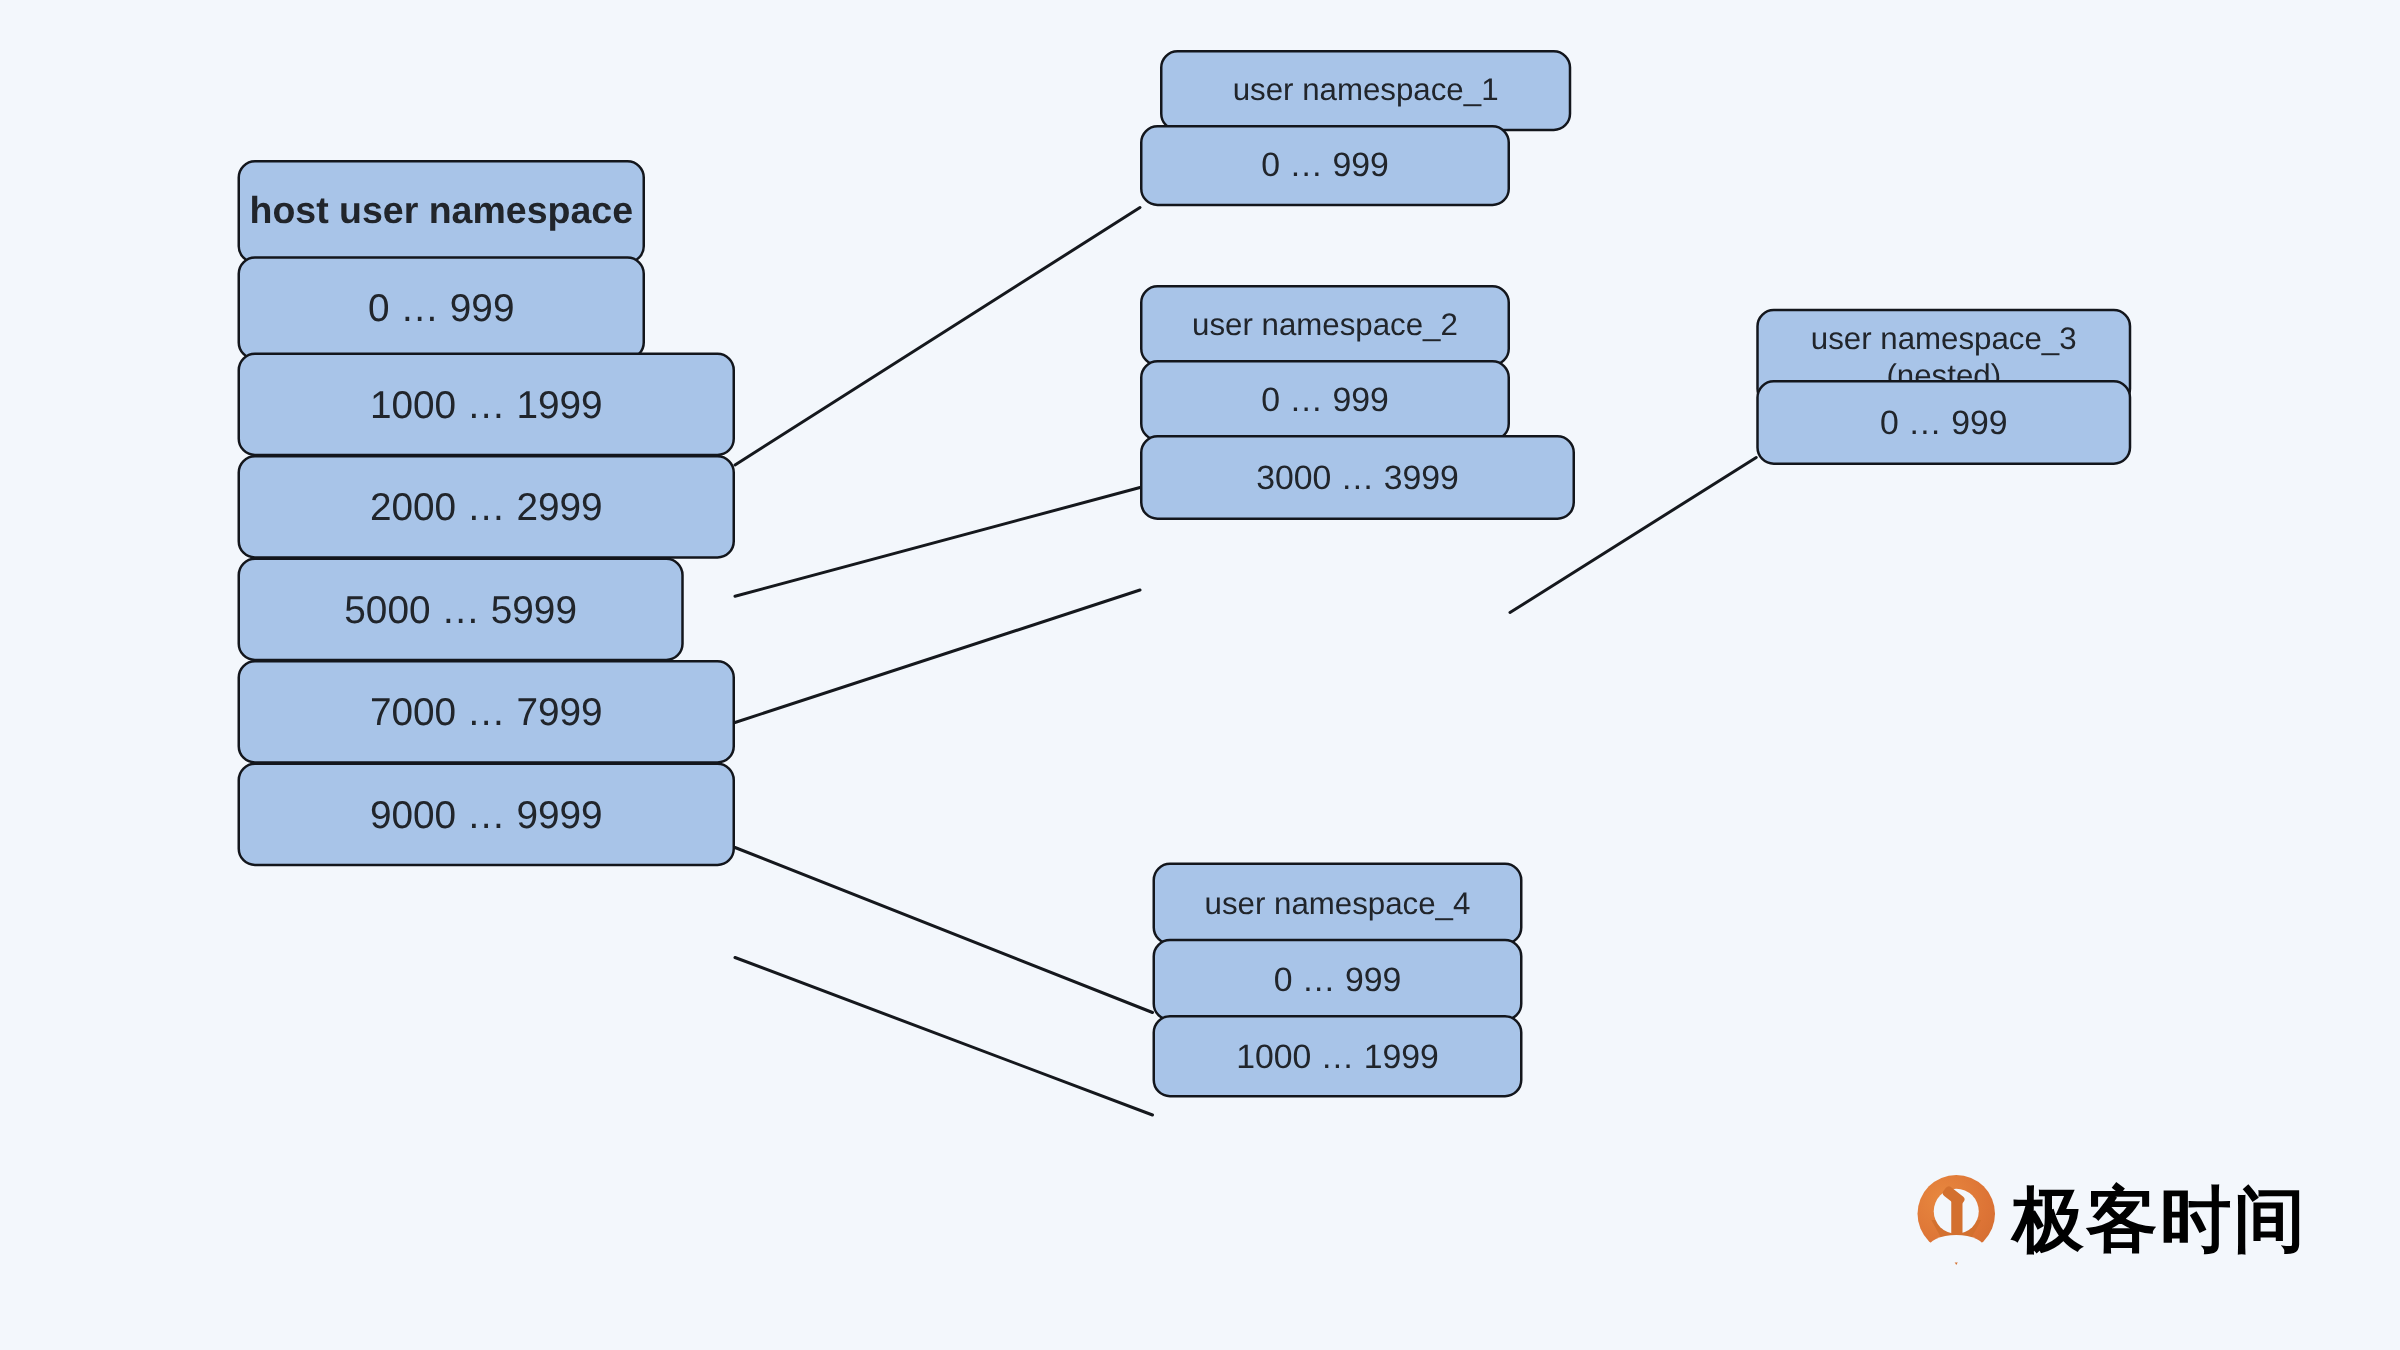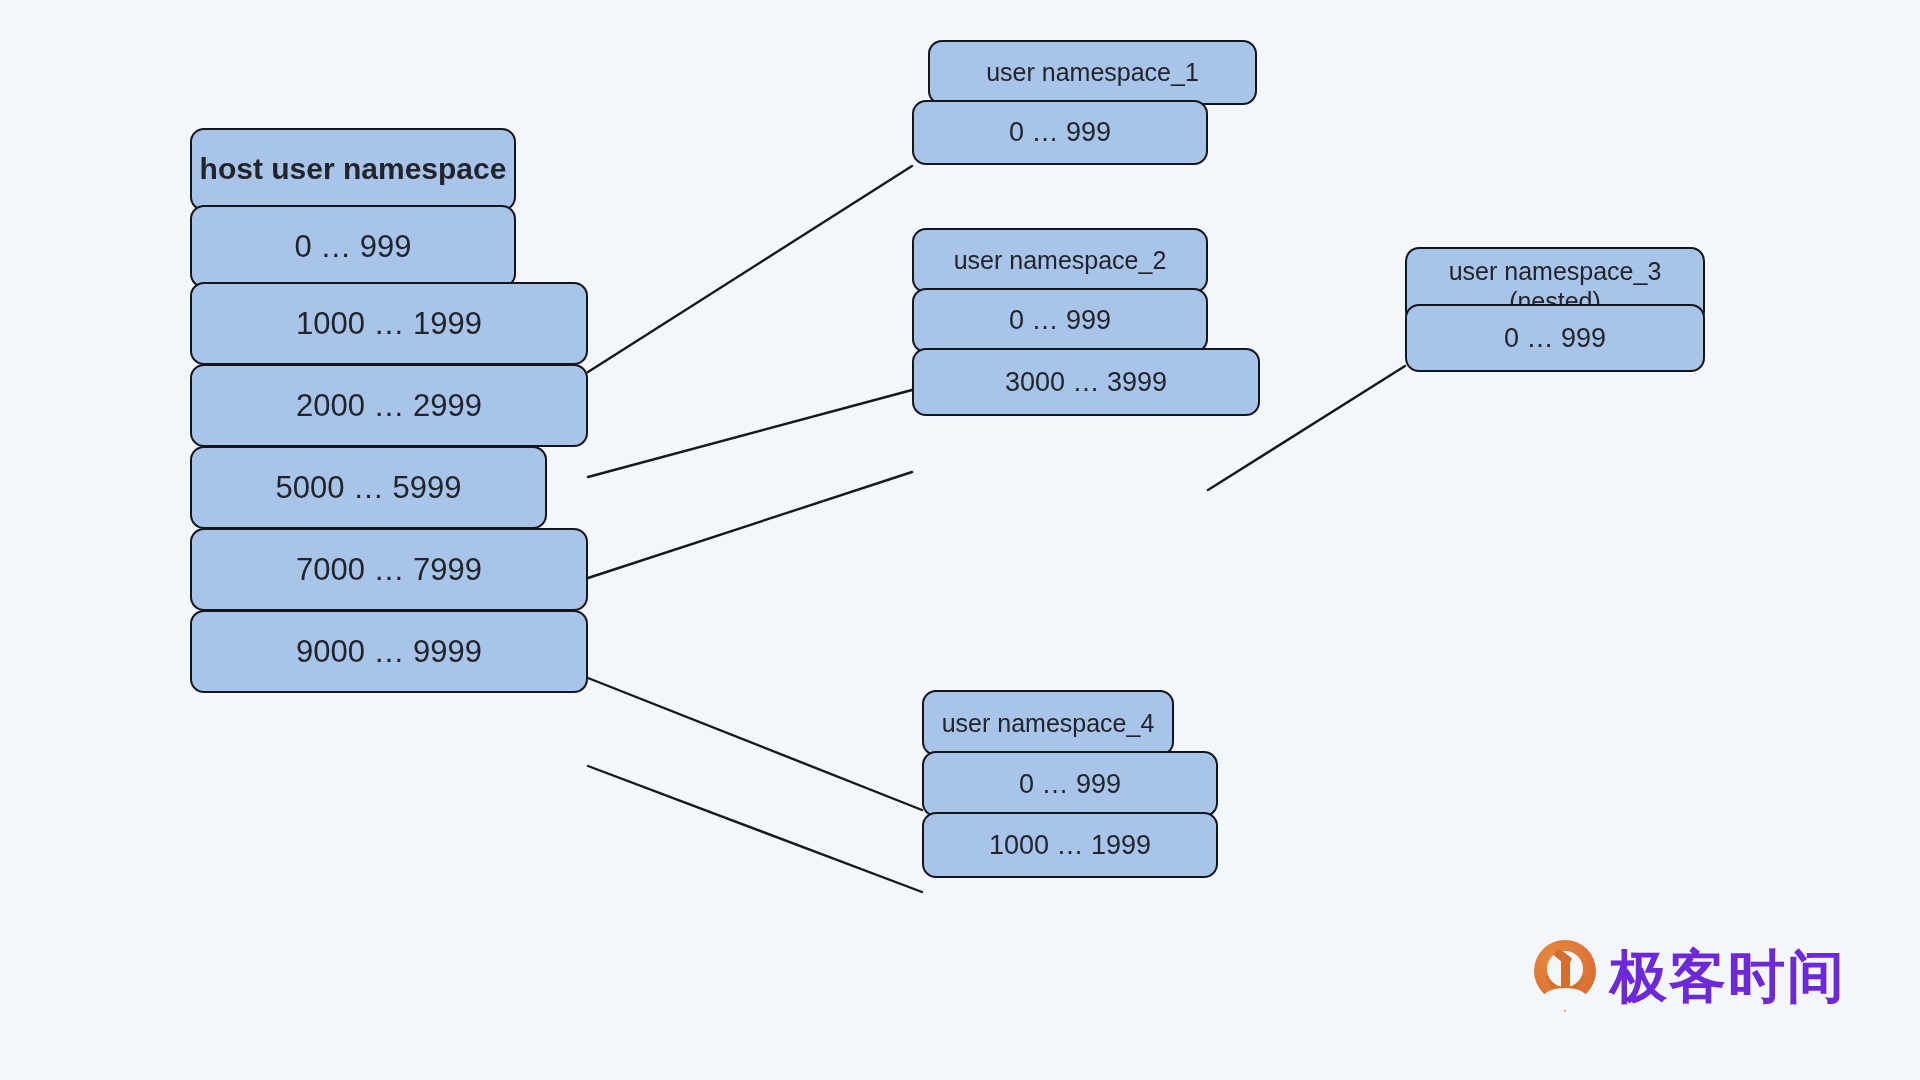--- a/index.html
+++ b/index.html
@@ -110,21 +110,21 @@
     top: 48px;
     width: 46px;
     height: 22px;
     background: #f3f7fc;
     border-radius: 50% 50% 0 0;
   }
   #brand .wordmark {
     font-family: "DejaVu Sans", sans-serif;
     font-size: 57px;
     font-weight: 700;
-    color: #6d28d9;
+    color: #000000;
     letter-spacing: 2px;
     line-height: 1;
   }
 </style>
 </head>
 <body>
 
 <div id="canvas">
 
   <svg class="edges" viewBox="0 0 1920 1080" width="1920" height="1080">
@@ -159,21 +159,21 @@
     <div class="node lvl-range-sm" style="left:0px; top:120px; width:348px; height:68px;">3000 … 3999</div>
   </div>
 
   <div class="group" style="left:1405px; top:231px; width:300px;">
     <div class="node lvl-title-sm" style="left:0px; top:0px; width:300px; height:78px;margin-top:16px;">user namespace_3
 (nested)</div>
     <div class="node lvl-range-sm" style="left:0px; top:73px; width:300px; height:68px;">0 … 999</div>
   </div>
 
   <div class="group" style="left:922px; top:690px; width:296px;">
-    <div class="node lvl-title-sm" style="left:0px; top:0px; width:252px; height:66px;">user namespace_4</div>
+    <div class="node lvl-title-sm" style="left:0px; top:0px; width:296px; height:66px;">user namespace_4</div>
     <div class="node lvl-range-sm" style="left:0px; top:61px; width:296px; height:66px;">0 … 999</div>
     <div class="node lvl-range-sm" style="left:0px; top:122px; width:296px; height:66px;">1000 … 1999</div>
   </div>
 
   <div id="brand" style="left:1534px; top:940px;">
     <div class="pin">
       <div class="drop"></div>
       <div class="tail"></div>
       <div class="inner"></div>
       <div class="hook"></div>

